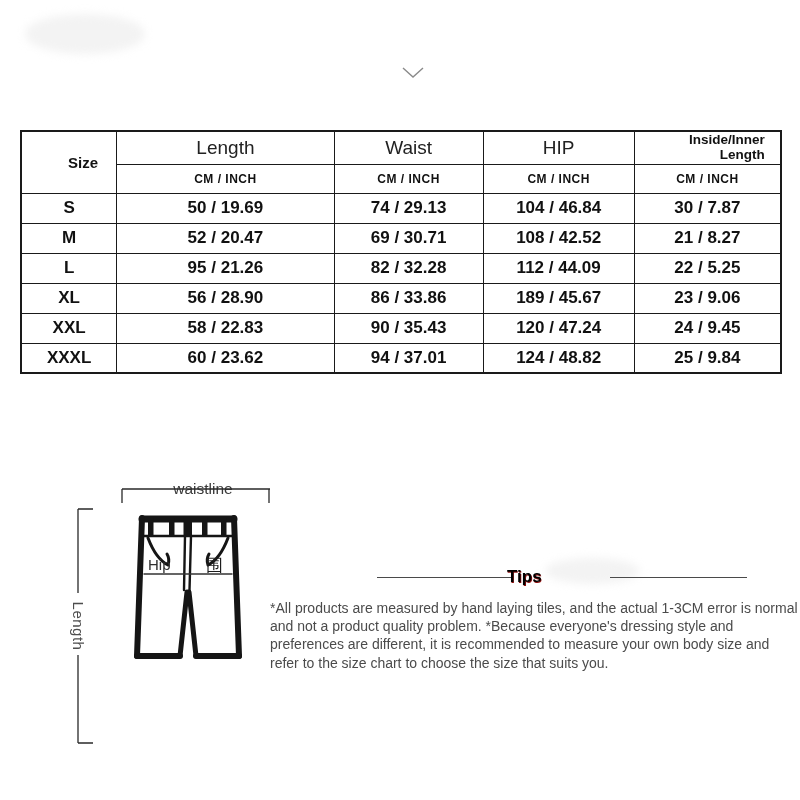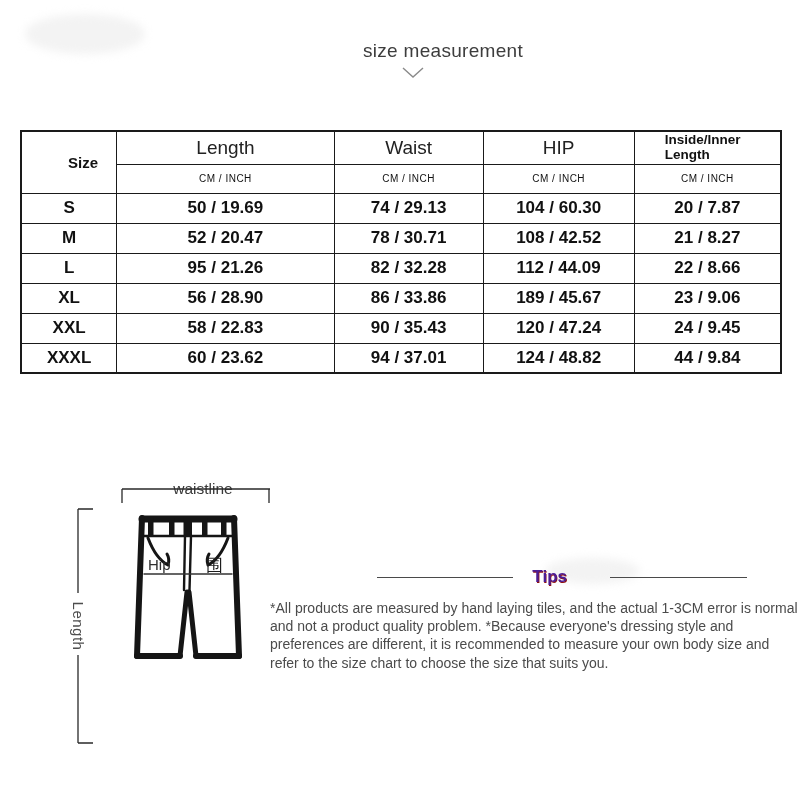--- a/index.html
+++ b/index.html
@@ -16,52 +16,51 @@
   .chevron { position:absolute; left:401px; top:66px; }
 
   
   .size-table-wrap { position:absolute; left:20px; top:130px; width:762px; }
   table.size-table { width:762px; border-collapse:collapse; table-layout:fixed;
                      border:2px solid #1a1a1a; color:#111; }
   table.size-table th, table.size-table td { border:1.5px solid #1a1a1a; text-align:center;
                      vertical-align:middle; overflow:hidden; }
   .h-main   { height:33px; font-size:19px; font-weight:400; color:#222; }
   .h-size   { font-size:15px; font-weight:bold;padding-left:28px; }
-  .h-unit   { height:29px; font-size:10px; font-weight:normal; letter-spacing:.5px; }
+  .h-unit   { height:29px; font-size:12px; font-weight:bold; letter-spacing:.5px; }
   .h-inner  { font-size:13.5px; font-weight:bold; line-height:1.1; }
-  .h-inner .inner-txt { display:block; width:100px; margin-left:30px; text-align:left; }
+  .h-inner .inner-txt { display:block; width:100px; margin-left:30px; text-align:right; }
   td.cell { height:30px; font-size:17px; font-weight:bold; }
 
   
   .waistline-svg { position:absolute; left:118px; top:478px; }
   .length-bracket-svg { position:absolute; left:64px; top:503px; }
   .length-label { position:absolute; left:48px; top:617px; width:60px; height:18px;
                   text-align:center; font-size:15px; color:#4e4e4e; letter-spacing:.5px;
                   transform:rotate(90deg); }
   .shorts-svg { position:absolute; left:134px; top:512px; }
 
   
   .tips-line { position:absolute; top:577px; border-top:1.3px solid #4a4a4a; }
   .tips-line.left  { left:377px; width:136px; }
   .tips-line.right { left:610px; width:137px; }
-  .tips-heading { position:absolute; left:507px; top:567px; width:60px; text-align:right;
-                  font-size:17px; font-weight:bold; color:#4c1d95;
+  .tips-heading { position:absolute; left:507px; top:567px; width:60px; text-align:left;
+                  font-size:17px; font-weight:bold; color:#000000;
                   text-shadow:0.6px 0.6px 0 #8f0f0f; }
   .tips-body { position:absolute; left:270px; top:599px; width:528px;
                font-size:14px; line-height:18.2px; color:#4b4b4b; }
 </style>
 </head>
 <body>
 
 <div class="canvas">
 
   <div class="smudge" style="left:25px; top:14px; width:120px; height:40px;"></div>
   <div class="smudge" style="left:545px; top:558px; width:95px; height:26px;"></div>
 
-  <div class="page-title">size measurement</div>
   <svg class="chevron" width="24" height="14" viewBox="0 0 24 14">
     <polyline points="2,2 12,11 22,2" fill="none" stroke="#8a8a8a" stroke-width="1.4"></polyline>
   </svg>
 
   <div class="size-table-wrap">
     <table class="size-table">
       <colgroup>
         <col style="width:12.6%">
           <col style="width:28.6%">
           <col style="width:19.6%">
@@ -81,57 +80,57 @@
       <tr>
         <th class="h-unit">CM / INCH</th>
         <th class="h-unit">CM / INCH</th>
         <th class="h-unit">CM / INCH</th>
         <th class="h-unit">CM / INCH</th>
       </tr>
       <tr>
         <td class="cell">S</td>
         <td class="cell">50 / 19.69</td>
         <td class="cell">74 / 29.13</td>
-        <td class="cell">104 / 60.30</td>
-        <td class="cell">20 / 7.87</td>
+        <td class="cell">104 / 46.84</td>
+        <td class="cell">30 / 7.87</td>
       </tr>
       <tr>
         <td class="cell">M</td>
         <td class="cell">52 / 20.47</td>
-        <td class="cell">78 / 30.71</td>
+        <td class="cell">69 / 30.71</td>
         <td class="cell">108 / 42.52</td>
         <td class="cell">21 / 8.27</td>
       </tr>
       <tr>
         <td class="cell">L</td>
         <td class="cell">95 / 21.26</td>
         <td class="cell">82 / 32.28</td>
         <td class="cell">112 / 44.09</td>
-        <td class="cell">22 / 8.66</td>
+        <td class="cell">22 / 5.25</td>
       </tr>
       <tr>
         <td class="cell">XL</td>
         <td class="cell">56 / 28.90</td>
         <td class="cell">86 / 33.86</td>
         <td class="cell">189 / 45.67</td>
         <td class="cell">23 / 9.06</td>
       </tr>
       <tr>
         <td class="cell">XXL</td>
         <td class="cell">58 / 22.83</td>
         <td class="cell">90 / 35.43</td>
         <td class="cell">120 / 47.24</td>
         <td class="cell">24 / 9.45</td>
       </tr>
       <tr>
         <td class="cell">XXXL</td>
         <td class="cell">60 / 23.62</td>
         <td class="cell">94 / 37.01</td>
         <td class="cell">124 / 48.82</td>
-        <td class="cell">44 / 9.84</td>
+        <td class="cell">25 / 9.84</td>
       </tr>
     </tbody>
       </table>
   </div>
 
   <svg class="waistline-svg" width="162" height="28" viewBox="0 0 162 28">
     <text x="85" y="16" text-anchor="middle" font-size="15.5" fill="#3a3a3a" font-family="Liberation Sans, sans-serif">waistline</text>
     <path d="M4,11 H152 M4,11 V25 M151,11 V25" fill="none" stroke="#2a2a2a" stroke-width="1.3"></path>
   </svg>
 

